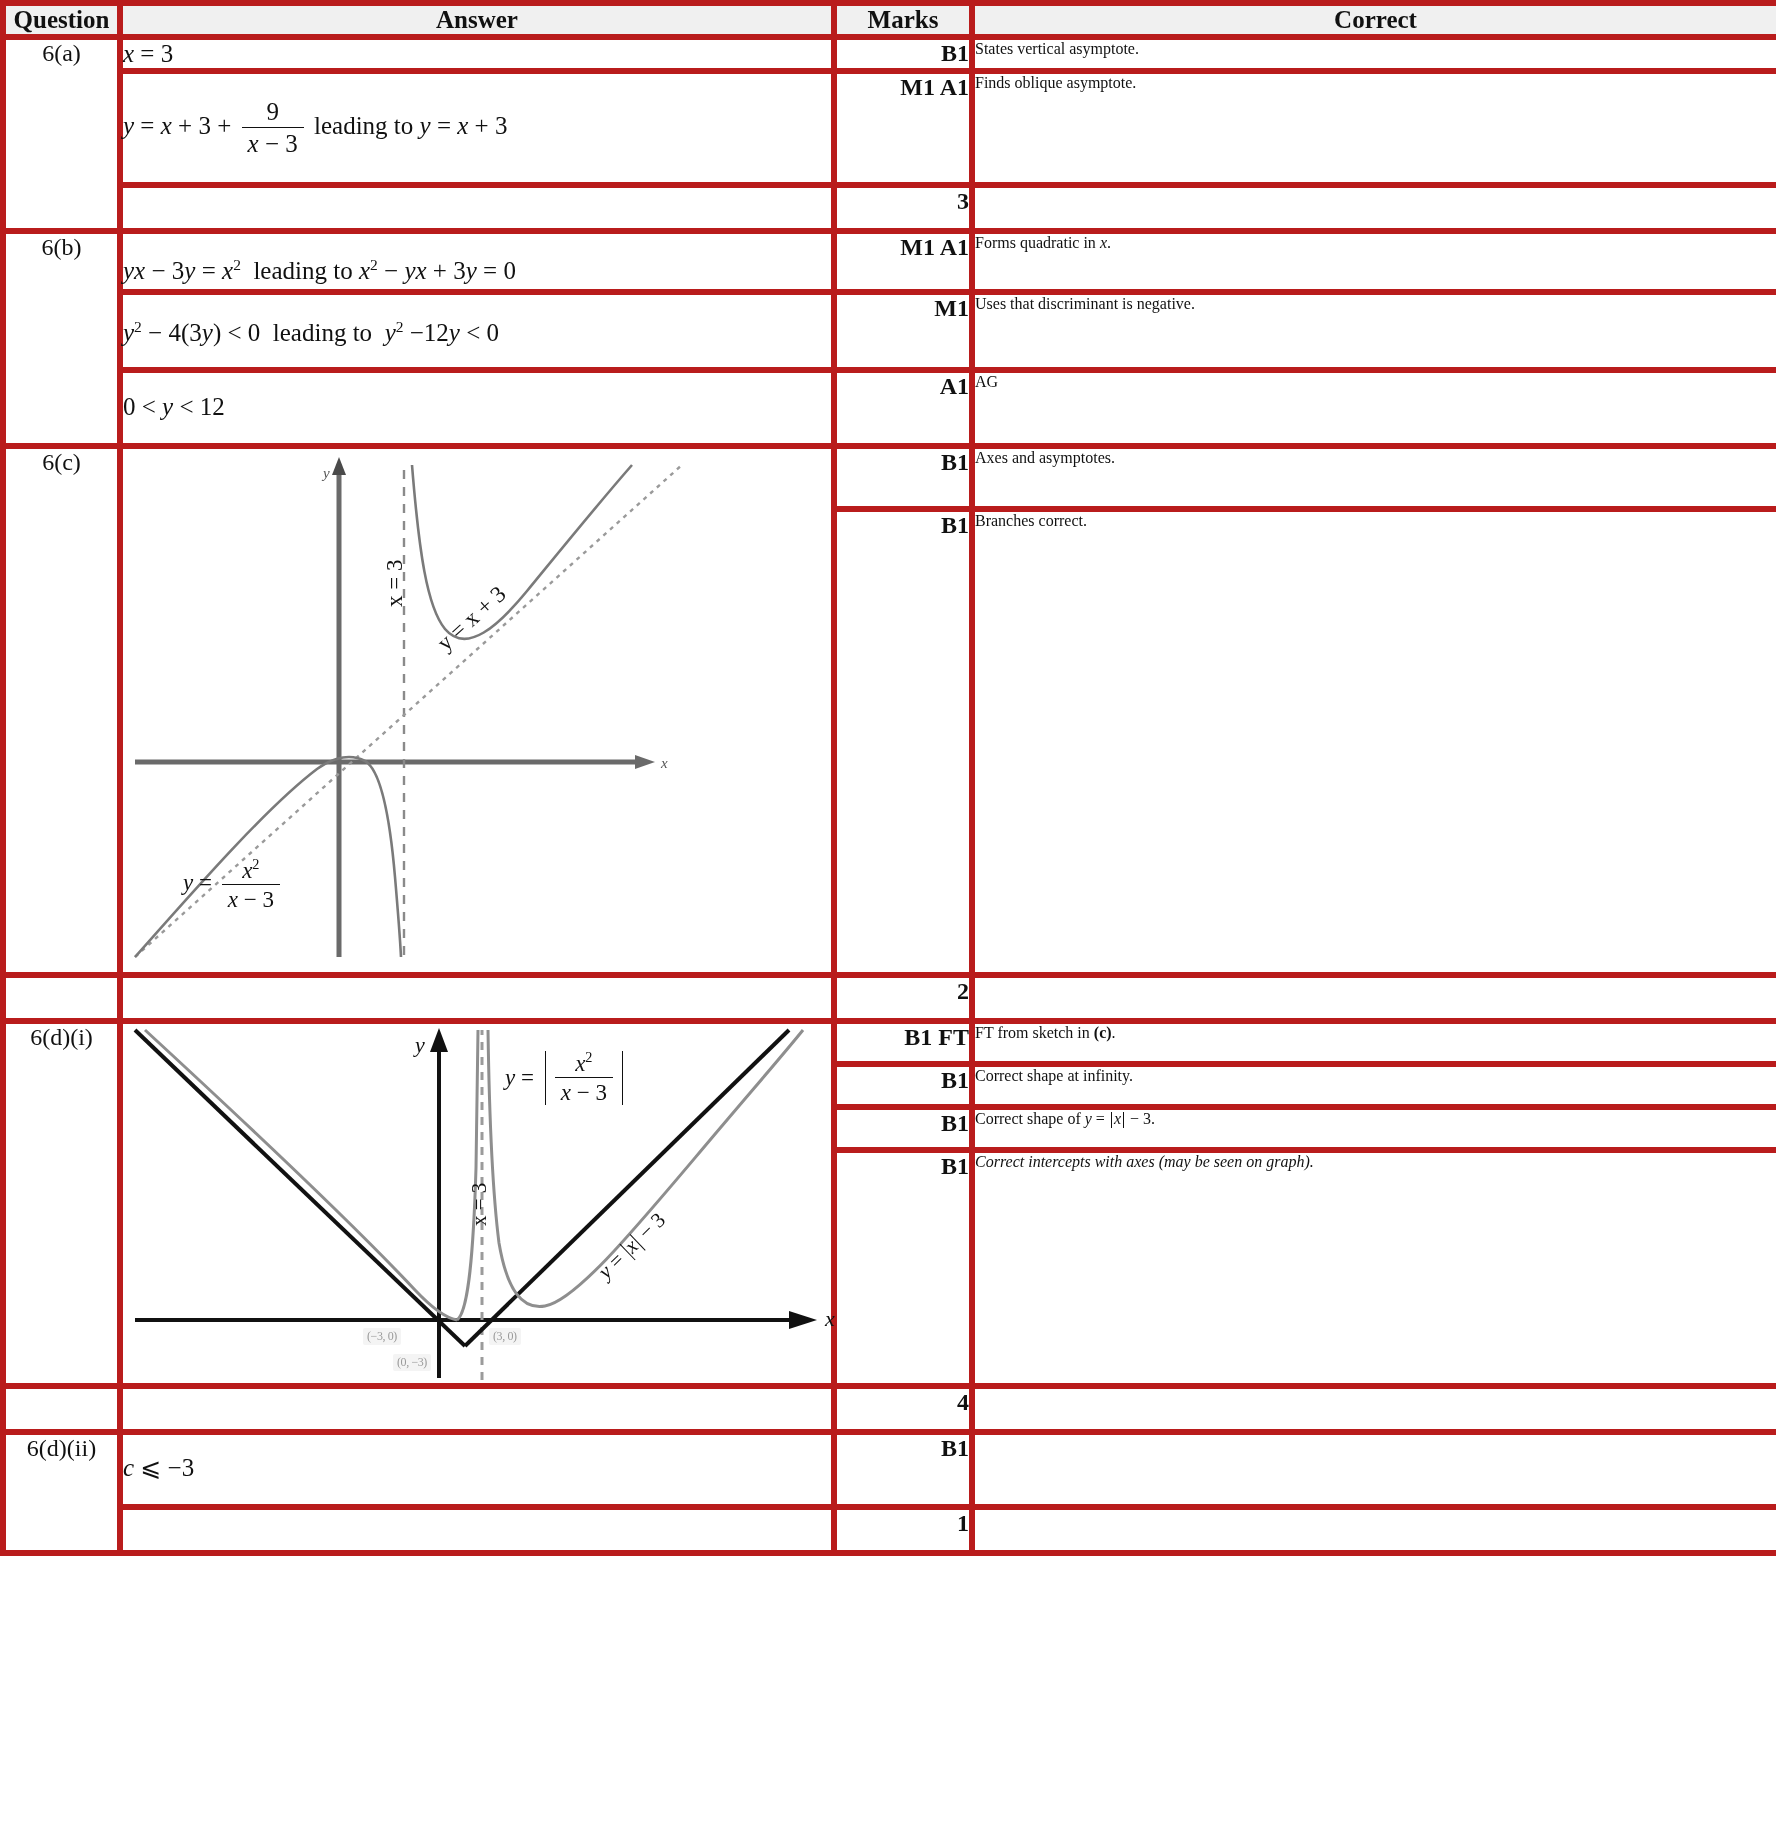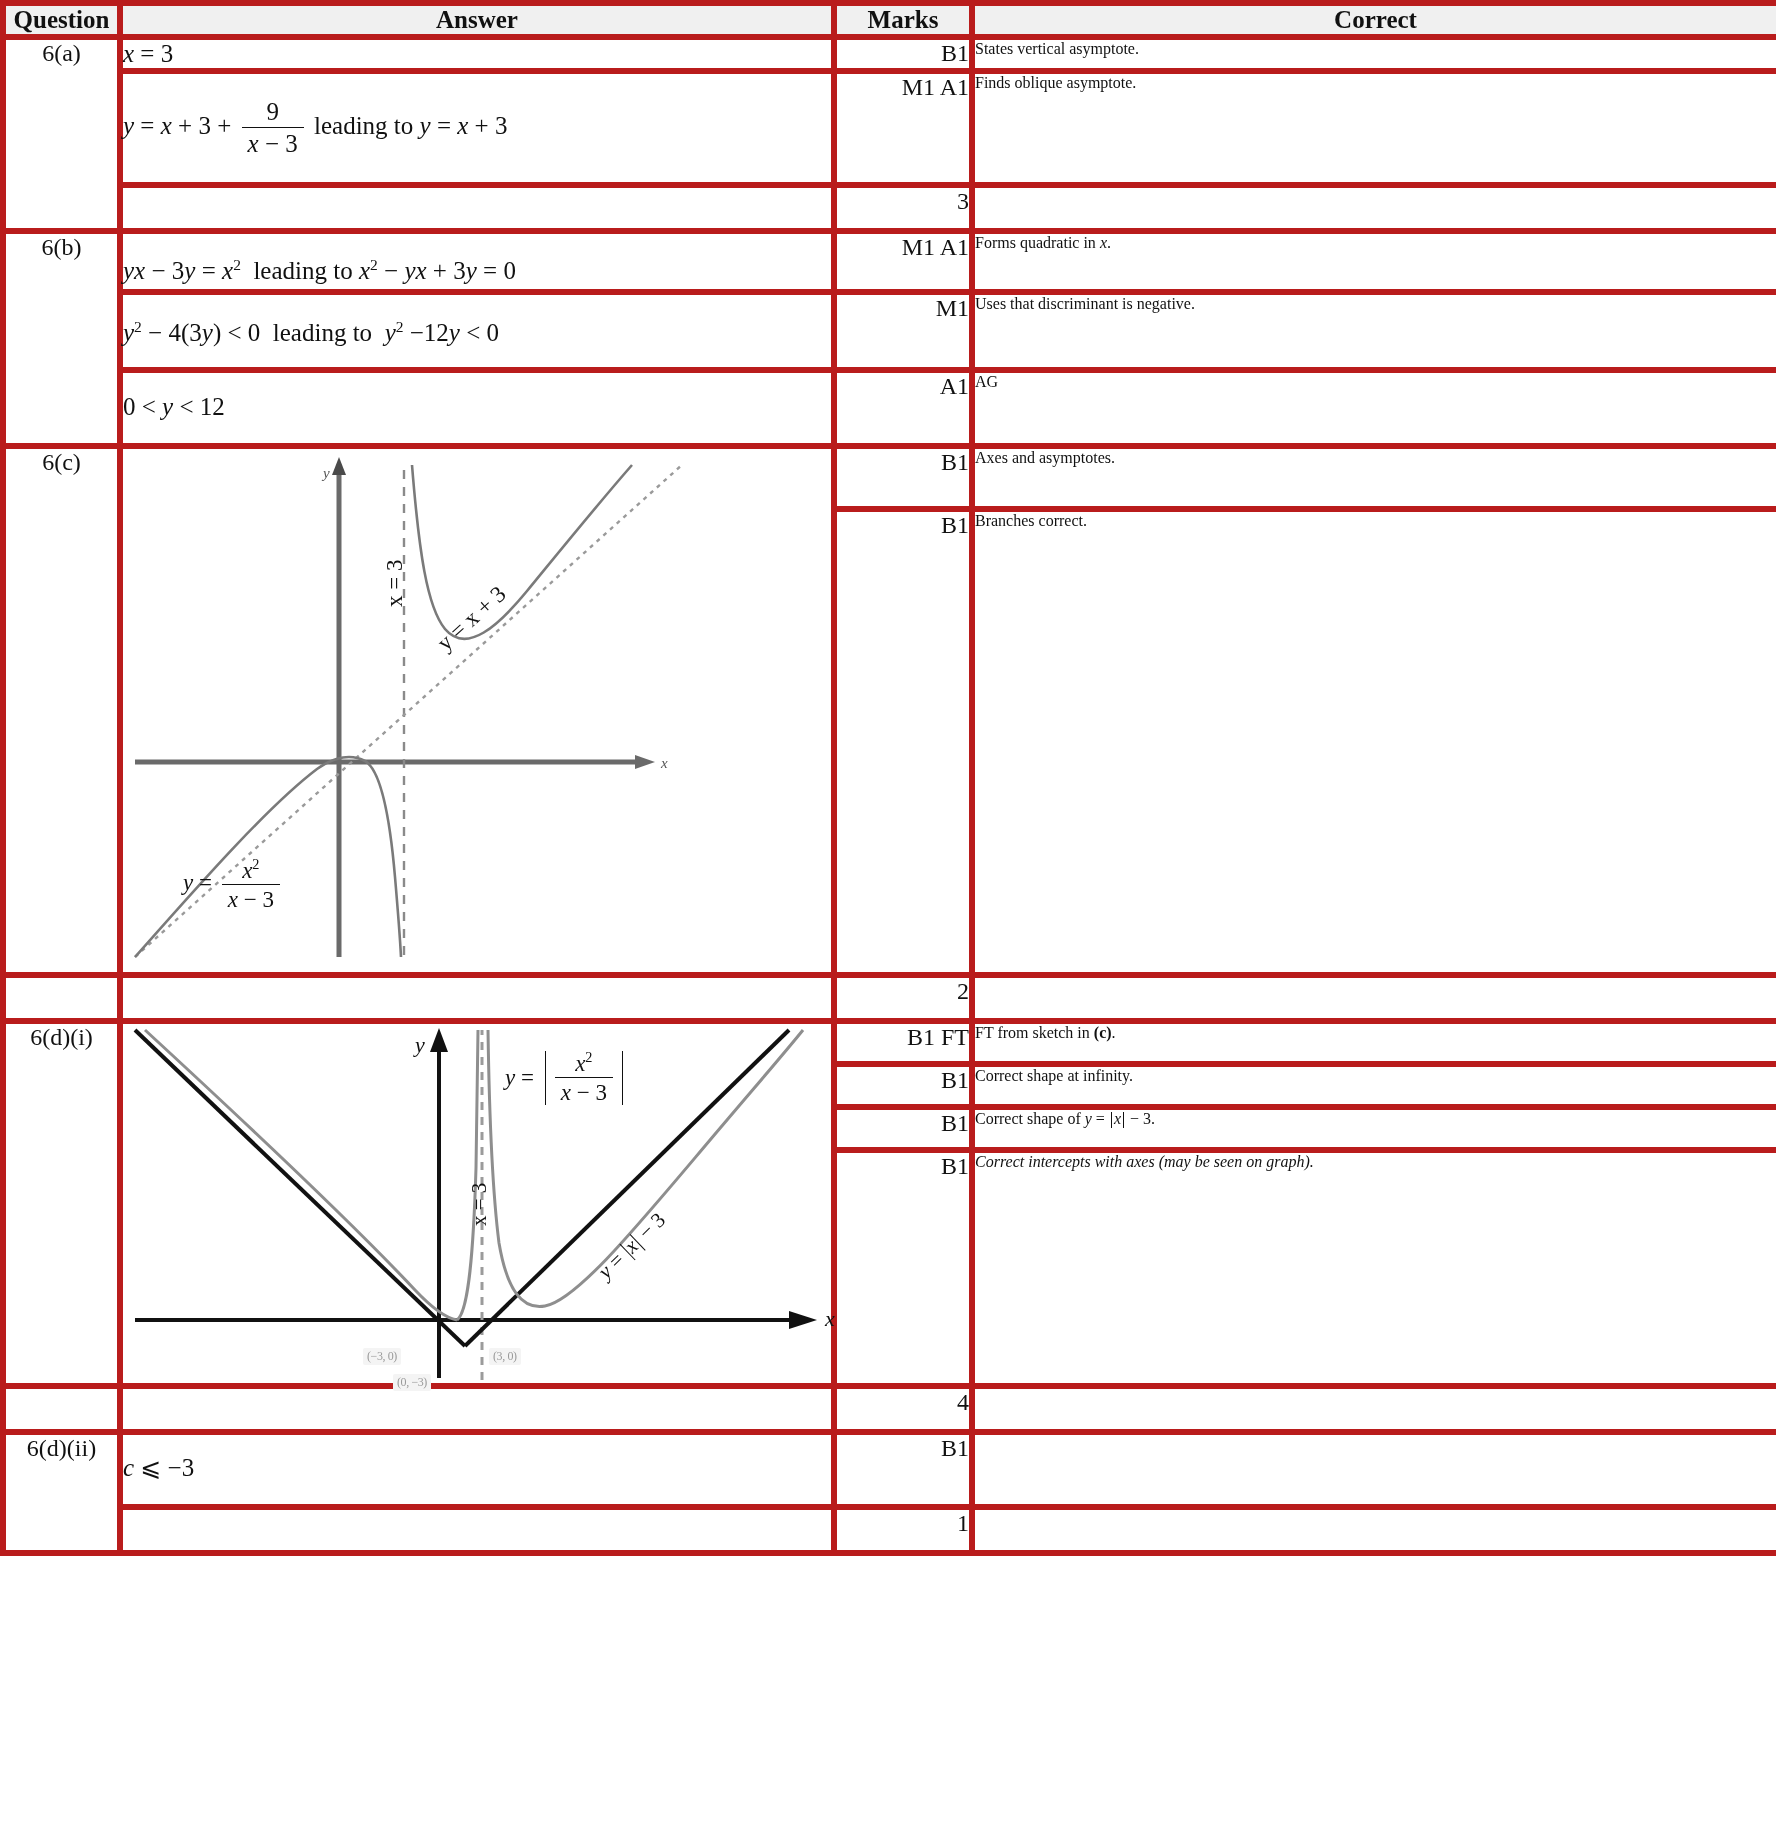--- a/index.html
+++ b/index.html
@@ -9,21 +9,21 @@
   table.ms td, table.ms th{border:6px solid #b91c1c; vertical-align:top; padding:0;}
   col.c-q{width:117px;}
   col.c-a{width:714px;}
   col.c-m{width:138px;}
   col.c-g{width:807px;}
 
   thead th{background:#f0f0f0; font-weight:bold; font-size:25px; text-align:center; padding:14px 0 12px; border-bottom:2px solid #555;}
 
   .qcell{text-align:center; font-size:24px; padding-top:18px;}
   .acell{font-size:25px; padding:14px 0 14px 14px;}
-  .mcell{text-align:right; font-weight:normal; font-size:24px; padding:16px 14px 14px 0;}
+  .mcell{text-align:right; font-weight:bold; font-size:24px; padding:16px 14px 14px 0;}
   .gcell{font-size:16px; padding:16px 0 14px 12px;}
   .thickTop{border-top:3px solid #555 !important;}
   .spacer{height:40px;}
 
   
   .m{font-family:"Liberation Serif", serif;}
   i.v{font-style:italic;}
   .sup{font-size:0.62em; vertical-align:super;}
   .frac{display:inline-block; vertical-align:middle; text-align:center; margin:0 4px; line-height:1.12;}
   .frac .num{display:block; border-bottom:1.6px solid #111; padding:0 6px 1px;}
@@ -32,21 +32,21 @@
   .bigabs{display:inline-flex; align-items:center; vertical-align:middle;}
   .bigabs .bar{display:inline-block; width:0; border-left:1.8px solid #111; height:2.35em; margin:0 5px;}
 
   
   .graphwrap{position:relative; width:712px;}
   .g1{height:515px;}
   .g2{height:355px;}
   .graphwrap svg{position:absolute; left:0; top:0;}
   .glabel{position:absolute; font-size:23px; color:#111;}
   .glabel.rot{transform-origin:left top;}
-  .ptlabel{position:absolute; font-size:12px; color:#9a9a9a; background:#f4f4f4; padding:1px 4px; border-radius:2px; letter-spacing:-0.4px;margin-top:20px;}
+  .ptlabel{position:absolute; font-size:12px; color:#9a9a9a; background:#f4f4f4; padding:1px 4px; border-radius:2px; letter-spacing:-0.4px;}
   .axlabel{position:absolute; font-style:italic; font-size:22px;}
   .axlabel.small{font-size:15px; color:#555;}
 </style>
 </head>
 <body>
 
 <div class="sheet">
 <table class="ms">
   <colgroup>
     <col class="c-q">

